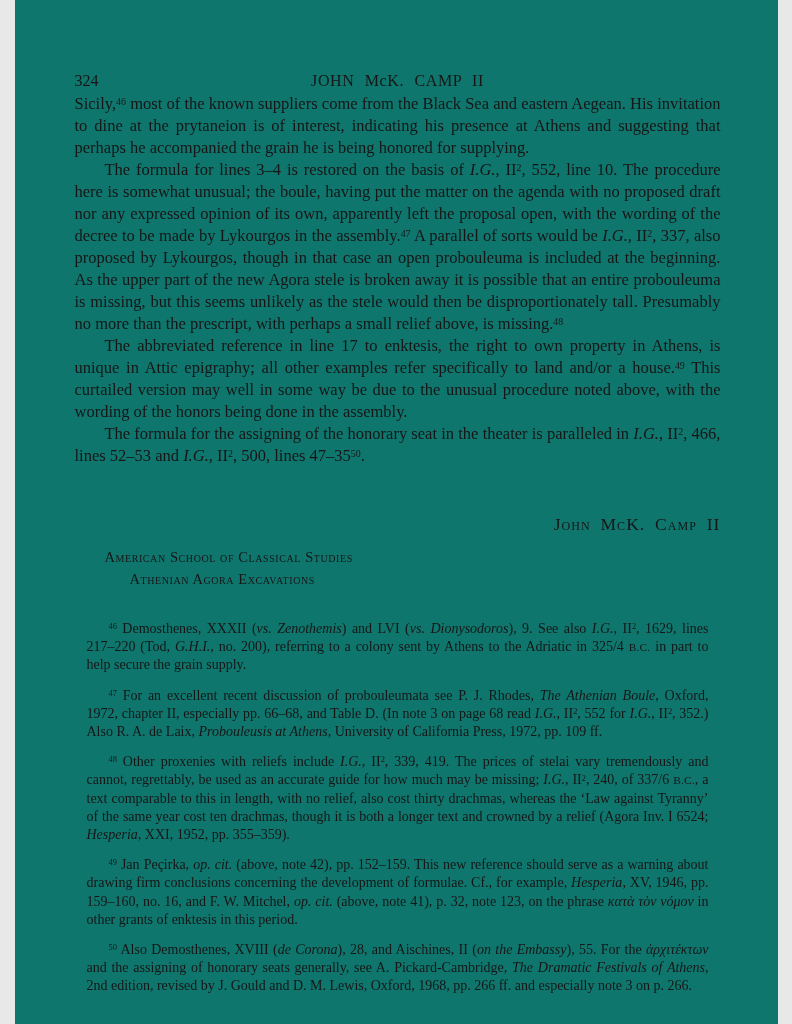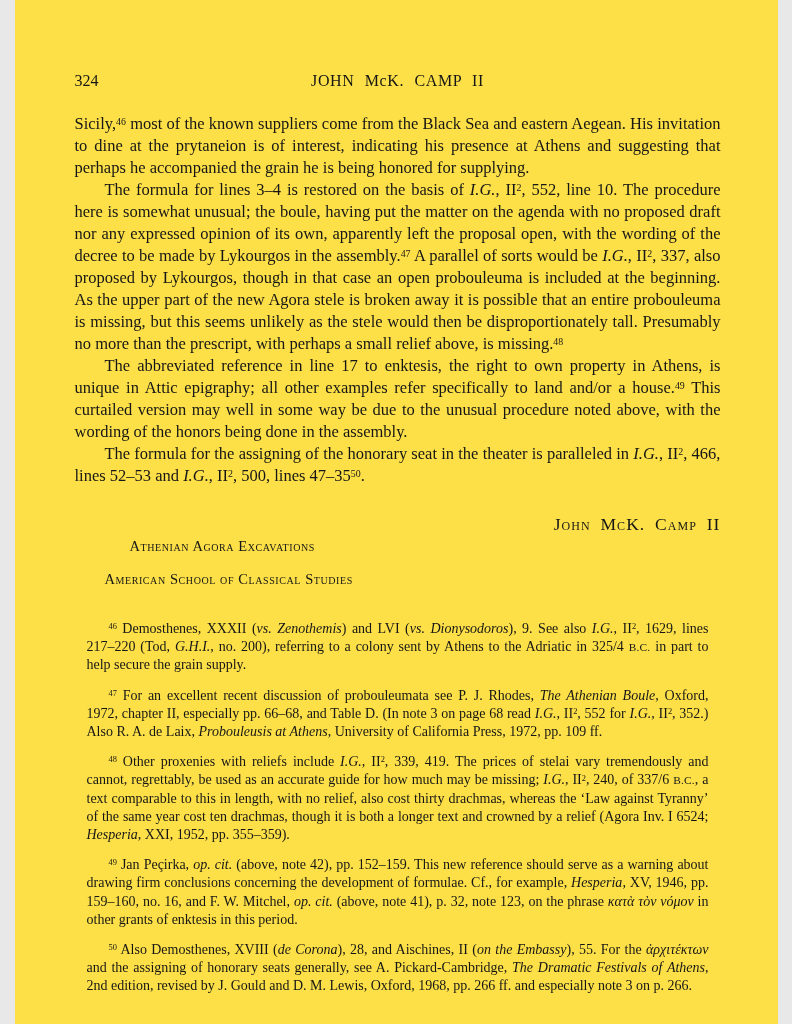--- a/index.html
+++ b/index.html
@@ -1,21 +1,21 @@
 <!DOCTYPE html>
 <html><head>
 <meta charset="utf-8">
 <style>
   html, body { margin: 0; padding: 0; background: #e8e8e8; }
   .page {
     position: relative;
     width: 763px;
     height: 1024px;
     margin: 0 auto;
-    background: #fde047;
+    background: #0f766e;
     color: #161616;
     font-family: "Liberation Serif", "DejaVu Serif", serif;
     overflow: hidden;
   }
   .running-header {
     position: absolute;
     top: 72px;
     left: 60px;
     right: 57px;
     height: 20px;
@@ -36,21 +36,20 @@
     word-spacing: 0.35em;
   }
   .article-body {
     position: absolute;
     top: 93px;
     left: 60px;
     right: 57px;
     font-size: 16.5px;
     line-height: 22px;
     text-align: justify;
-    margin-top: 20px;
   }
   .para { margin: 0; text-indent: 30px; }
   .para.noindent { text-indent: 0; }
   .it { font-style: italic; }
   .sc { font-size: 81%; letter-spacing: 0.02em; }
   sup.sup {
     font-size: 60%;
     line-height: 0;
     position: relative;
     top: -0.45em;
@@ -100,22 +99,22 @@
 
   <main class="article-body" id="body-container">
       <p class="para noindent"><span>Sicily,</span><sup class="sup">46</sup><span> most of the known suppliers come from the Black Sea and eastern Aegean.  His invitation to dine at the prytaneion is of interest, indicating his presence at Athens and suggesting that perhaps he accompanied the grain he is being honored for supplying.</span></p>
       <p class="para"><span>The formula for lines 3–4 is restored on the basis of </span><span class="it">I.G.</span><span>, II</span><sup class="sup">2</sup><span>, 552, line 10.  The procedure here is somewhat unusual; the boule, having put the matter on the agenda with no proposed draft nor any expressed opinion of its own, apparently left the proposal open, with the wording of the decree to be made by Lykourgos in the assembly.</span><sup class="sup">47</sup><span>  A parallel of sorts would be </span><span class="it">I.G.</span><span>, II</span><sup class="sup">2</sup><span>, 337, also proposed by Lykourgos, though in that case an open probouleuma is included at the beginning.  As the upper part of the new Agora stele is broken away it is possible that an entire probouleuma is missing, but this seems unlikely as the stele would then be disproportionately tall.  Presumably no more than the prescript, with perhaps a small relief above, is missing.</span><sup class="sup">48</sup></p>
       <p class="para"><span>The abbreviated reference in line 17 to enktesis, the right to own property in Athens, is unique in Attic epigraphy; all other examples refer specifically to land and/or a house.</span><sup class="sup">49</sup><span> This curtailed version may well in some way be due to the unusual procedure noted above, with the wording of the honors being done in the assembly.</span></p>
       <p class="para"><span>The formula for the assigning of the honorary seat in the theater is paralleled in </span><span class="it">I.G.</span><span>, II</span><sup class="sup">2</sup><span>, 466, lines 52–53 and </span><span class="it">I.G.</span><span>, II</span><sup class="sup">2</sup><span>, 500, lines 47–35</span><sup class="sup">50</sup><span>.</span></p>
     </main>
 
   <div class="signature">
     <div class="author">John McK. Camp II</div>
+    <div class="affil affil1">American School of Classical Studies</div>
     <div class="affil affil2">Athenian Agora Excavations</div>
-    <div class="affil affil1">American School of Classical Studies</div>
   </div>
 
   <section class="footnotes" id="footnotes-container">
       <p class="fnote"><sup class="sup">46</sup><span> Demosthenes, XXXII (</span><span class="it">vs. Zenothemis</span><span>) and LVI (</span><span class="it">vs. Dionysodoros</span><span>), 9.  See also </span><span class="it">I.G.</span><span>, II</span><sup class="sup">2</sup><span>, 1629, lines 217–220 (Tod, </span><span class="it">G.H.I.</span><span>, no. 200), referring to a colony sent by Athens to the Adriatic in 325/4 </span><span class="sc">B.C.</span><span> in part to help secure the grain supply.</span></p>
       <p class="fnote"><sup class="sup">47</sup><span> For an excellent recent discussion of probouleumata see P. J. Rhodes, </span><span class="it">The Athenian Boule</span><span>, Oxford, 1972, chapter II, especially pp. 66–68, and Table D.  (In note 3 on page 68 read </span><span class="it">I.G.</span><span>, II</span><sup class="sup">2</sup><span>, 552 for </span><span class="it">I.G.</span><span>, II</span><sup class="sup">2</sup><span>, 352.)  Also R. A. de Laix, </span><span class="it">Probouleusis at Athens</span><span>, University of California Press, 1972, pp. 109 ff.</span></p>
       <p class="fnote"><sup class="sup">48</sup><span> Other proxenies with reliefs include </span><span class="it">I.G.</span><span>, II</span><sup class="sup">2</sup><span>, 339, 419.  The prices of stelai vary tremendously and cannot, regrettably, be used as an accurate guide for how much may be missing; </span><span class="it">I.G.</span><span>, II</span><sup class="sup">2</sup><span>, 240, of 337/6 </span><span class="sc">B.C.</span><span>, a text comparable to this in length, with no relief, also cost thirty drachmas, whereas the ‘Law against Tyranny’ of the same year cost ten drachmas, though it is both a longer text and crowned by a relief (Agora Inv. I 6524; </span><span class="it">Hesperia</span><span>, XXI, 1952, pp. 355–359).</span></p>
       <p class="fnote"><sup class="sup">49</sup><span> Jan Peçirka, </span><span class="it">op. cit.</span><span> (above, note 42), pp. 152–159.  This new reference should serve as a warning about drawing firm conclusions concerning the development of formulae.  Cf., for example, </span><span class="it">Hesperia</span><span>, XV, 1946, pp. 159–160, no. 16, and F. W. Mitchel, </span><span class="it">op. cit.</span><span> (above, note 41), p. 32, note 123, on the phrase </span><span class="it">κατὰ τὸν νόμον</span><span> in other grants of enktesis in this period.</span></p>
       <p class="fnote"><sup class="sup">50</sup><span> Also Demosthenes, XVIII (</span><span class="it">de Corona</span><span>), 28, and Aischines, II (</span><span class="it">on the Embassy</span><span>), 55.  For the </span><span class="it">ἀρχιτέκτων</span><span> and the assigning of honorary seats generally, see A. Pickard-Cambridge, </span><span class="it">The Dramatic Festivals of Athens</span><span>, 2nd edition, revised by J. Gould and D. M. Lewis, Oxford, 1968, pp. 266 ff. and especially note 3 on p. 266.</span></p>
     </section>
 

